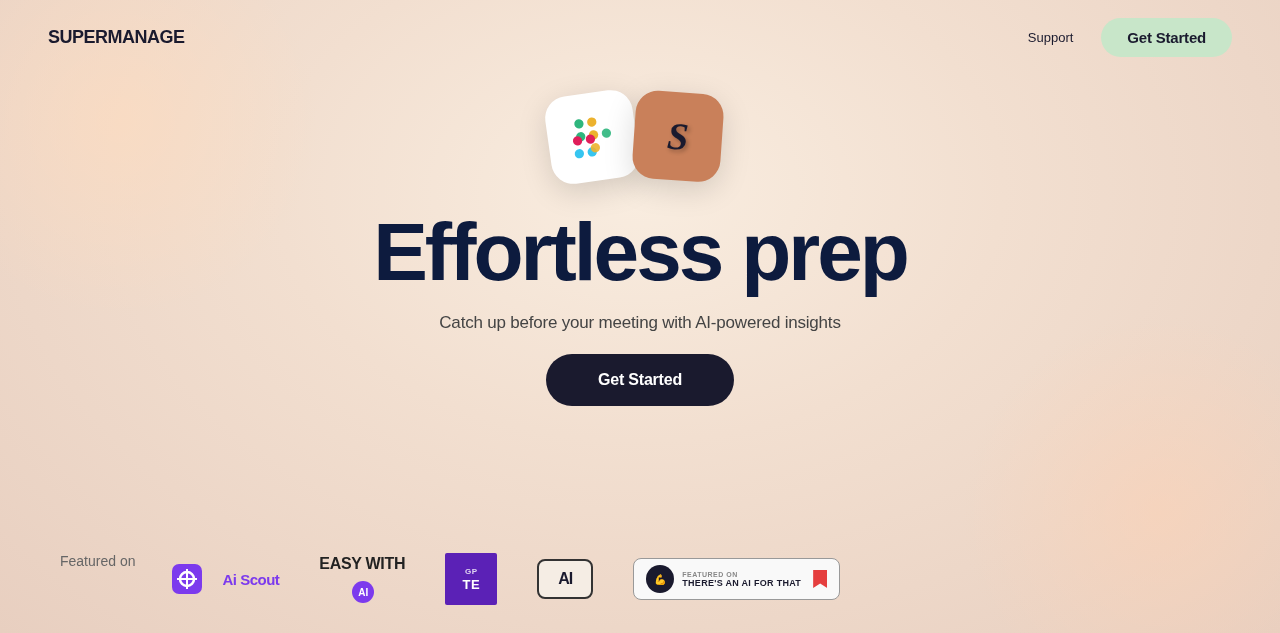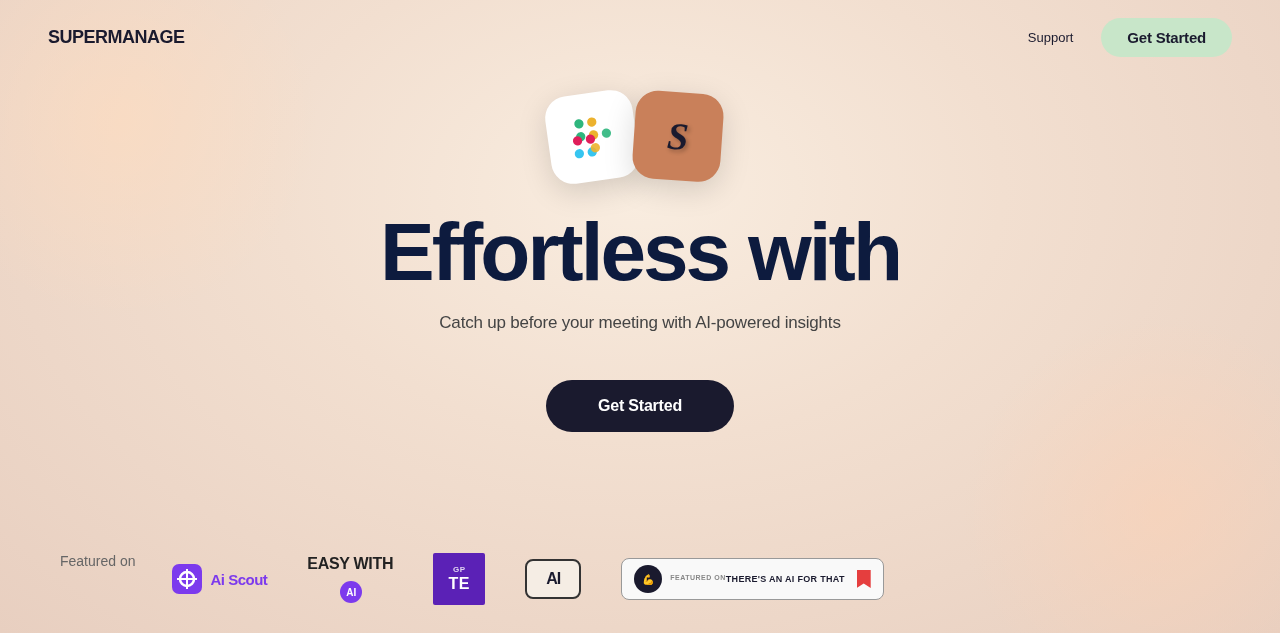--- a/index.html
+++ b/index.html
@@ -166,21 +166,21 @@
       text-align: center;
       line-height: 1.05;
       letter-spacing: -3px;
       margin-bottom: 18px;
     }
 
     .hero-sub {
       font-size: 17px;
       color: #444;
       text-align: left;
-      margin-bottom: 47px;
+      margin-bottom: 21px;
       font-weight: 400;
       letter-spacing: -0.2px;
     }
 
     .hero-cta {
       background: #1a1a2e;
       color: white;
       border: none;
       border-radius: 50px;
       padding: 17px 52px;
@@ -218,21 +218,21 @@
       align-items: center;
       gap: 40px;
       flex: 1;
       justify-content: flex-start;
     }
 
     
     .ai-scout-logo {
       display: flex;
       align-items: center;
-      gap: 9px;
+      gap: 21px;
     }
 
     
     .easy-with-logo {
       display: flex;
       align-items: center;
       gap: 8px;
       flex-direction: column;
     }
 
@@ -277,21 +277,21 @@
       letter-spacing: 0.5px;
       gap: 1px;
     }
 
     .gpte-logo-top {
       font-size: 8px;
       opacity: 0.8;
     }
 
     .gpte-logo-main {
-      font-size: 16px;
+      font-size: 13px;
       font-weight: 900;
     }
 
     
     .ai-logo {
       width: 56px;
       height: 40px;
       border: 2px solid #333;
       border-radius: 8px;
       display: flex;
@@ -326,21 +326,21 @@
     }
 
     .ai-for-that-icon span {
       color: white;
       font-size: 10px;
       font-weight: 900;
     }
 
     .ai-for-that-text {
       display: flex;
-      flex-direction: row;
+      flex-direction: column;
     }
 
     .ai-for-that-featured {
       font-size: 7px;
       text-transform: uppercase;
       color: #888;
       letter-spacing: 0.5px;
       font-weight: 600;
     }
 
@@ -403,21 +403,21 @@
         <rect x="24" y="34" width="10" height="10" rx="5" fill="#ECB22E" opacity="0.9"></rect>
         <rect x="38" y="20" width="10" height="10" rx="5" fill="#2EB67D" opacity="0.9"></rect>
       </svg>
     </div>
     <div class="icon-wrapper s-icon">
       <span class="s-letter">S</span>
     </div>
   </div>
 
   <h1 class="hero-heading">
-    <span>Effortless with</span><br>
+    <span>Effortless prep</span><br>
   </h1>
 
   <p class="hero-sub">Catch up before your meeting with AI-powered insights</p>
 
   <button class="hero-cta">Get Started</button>
 
 </div>
 
 <div class="featured-bar">
   <span class="featured-label">Featured on</span>

